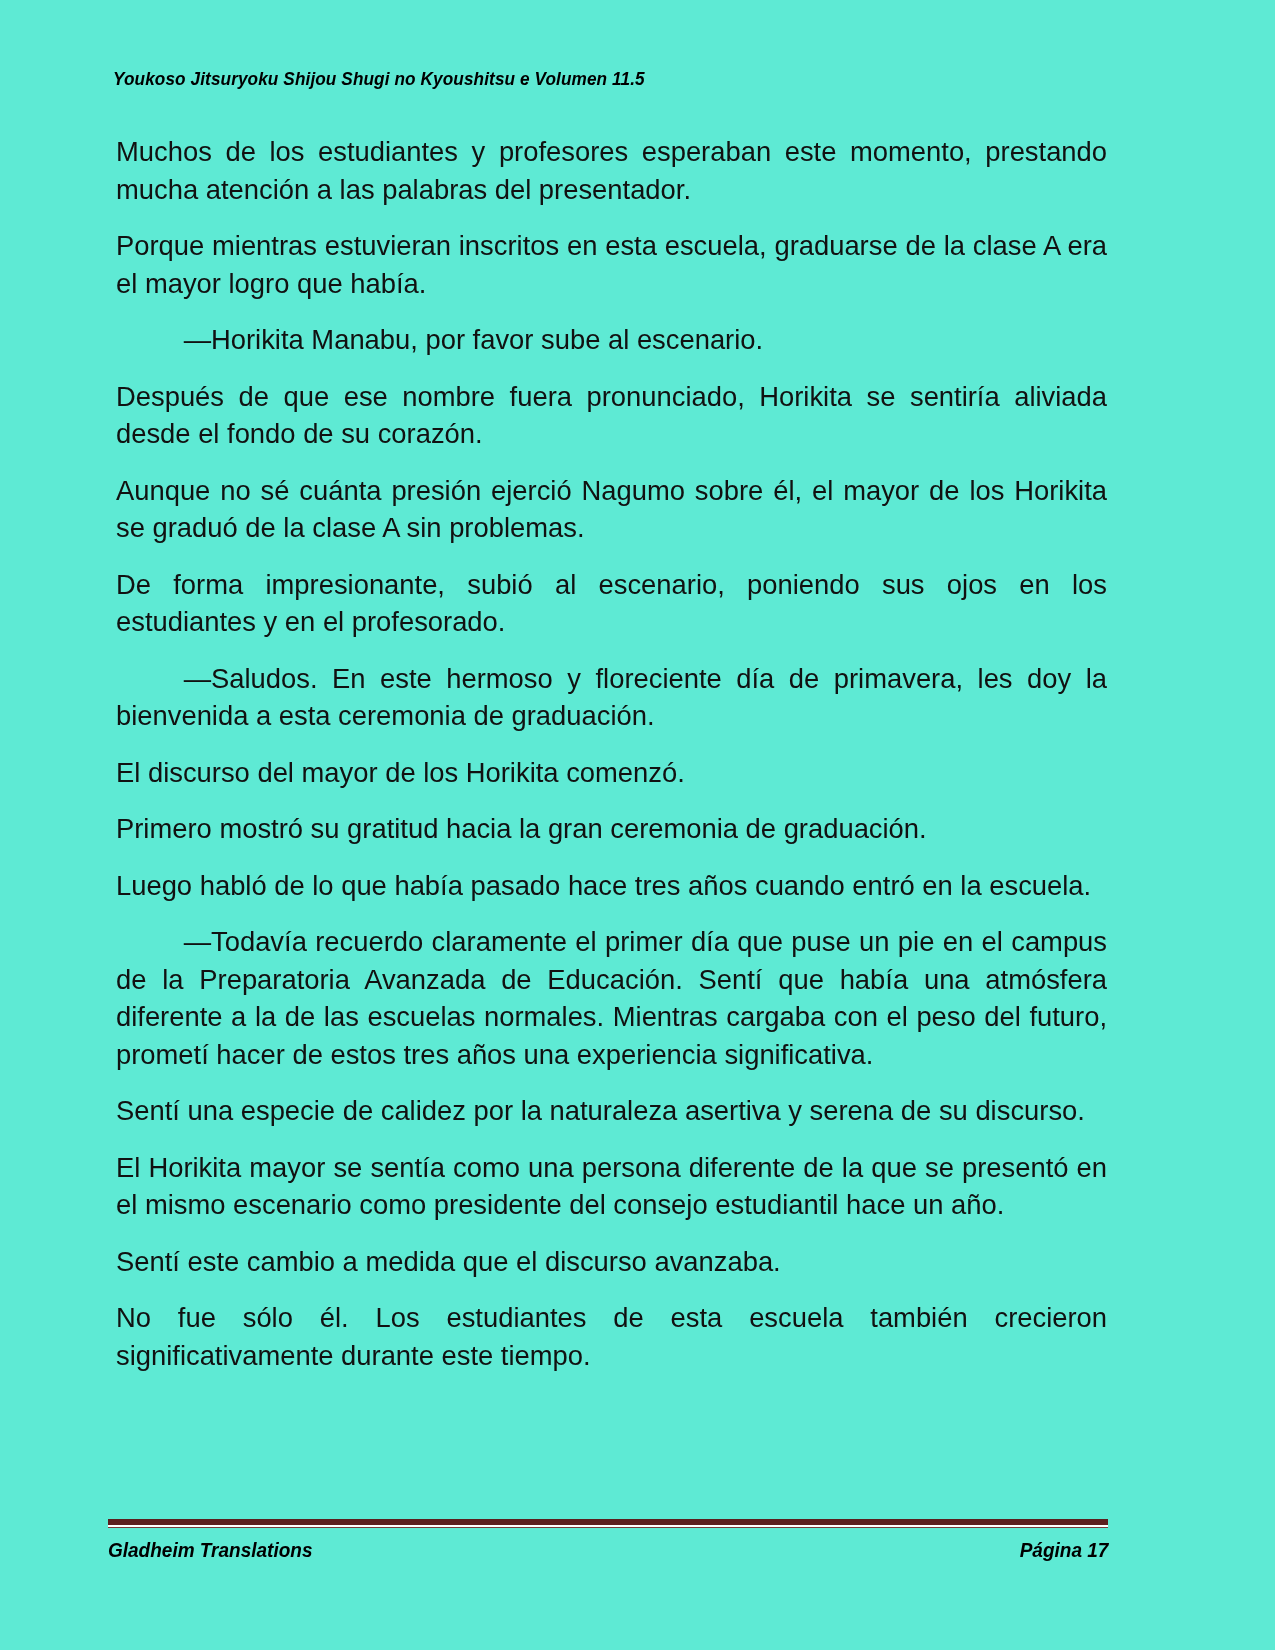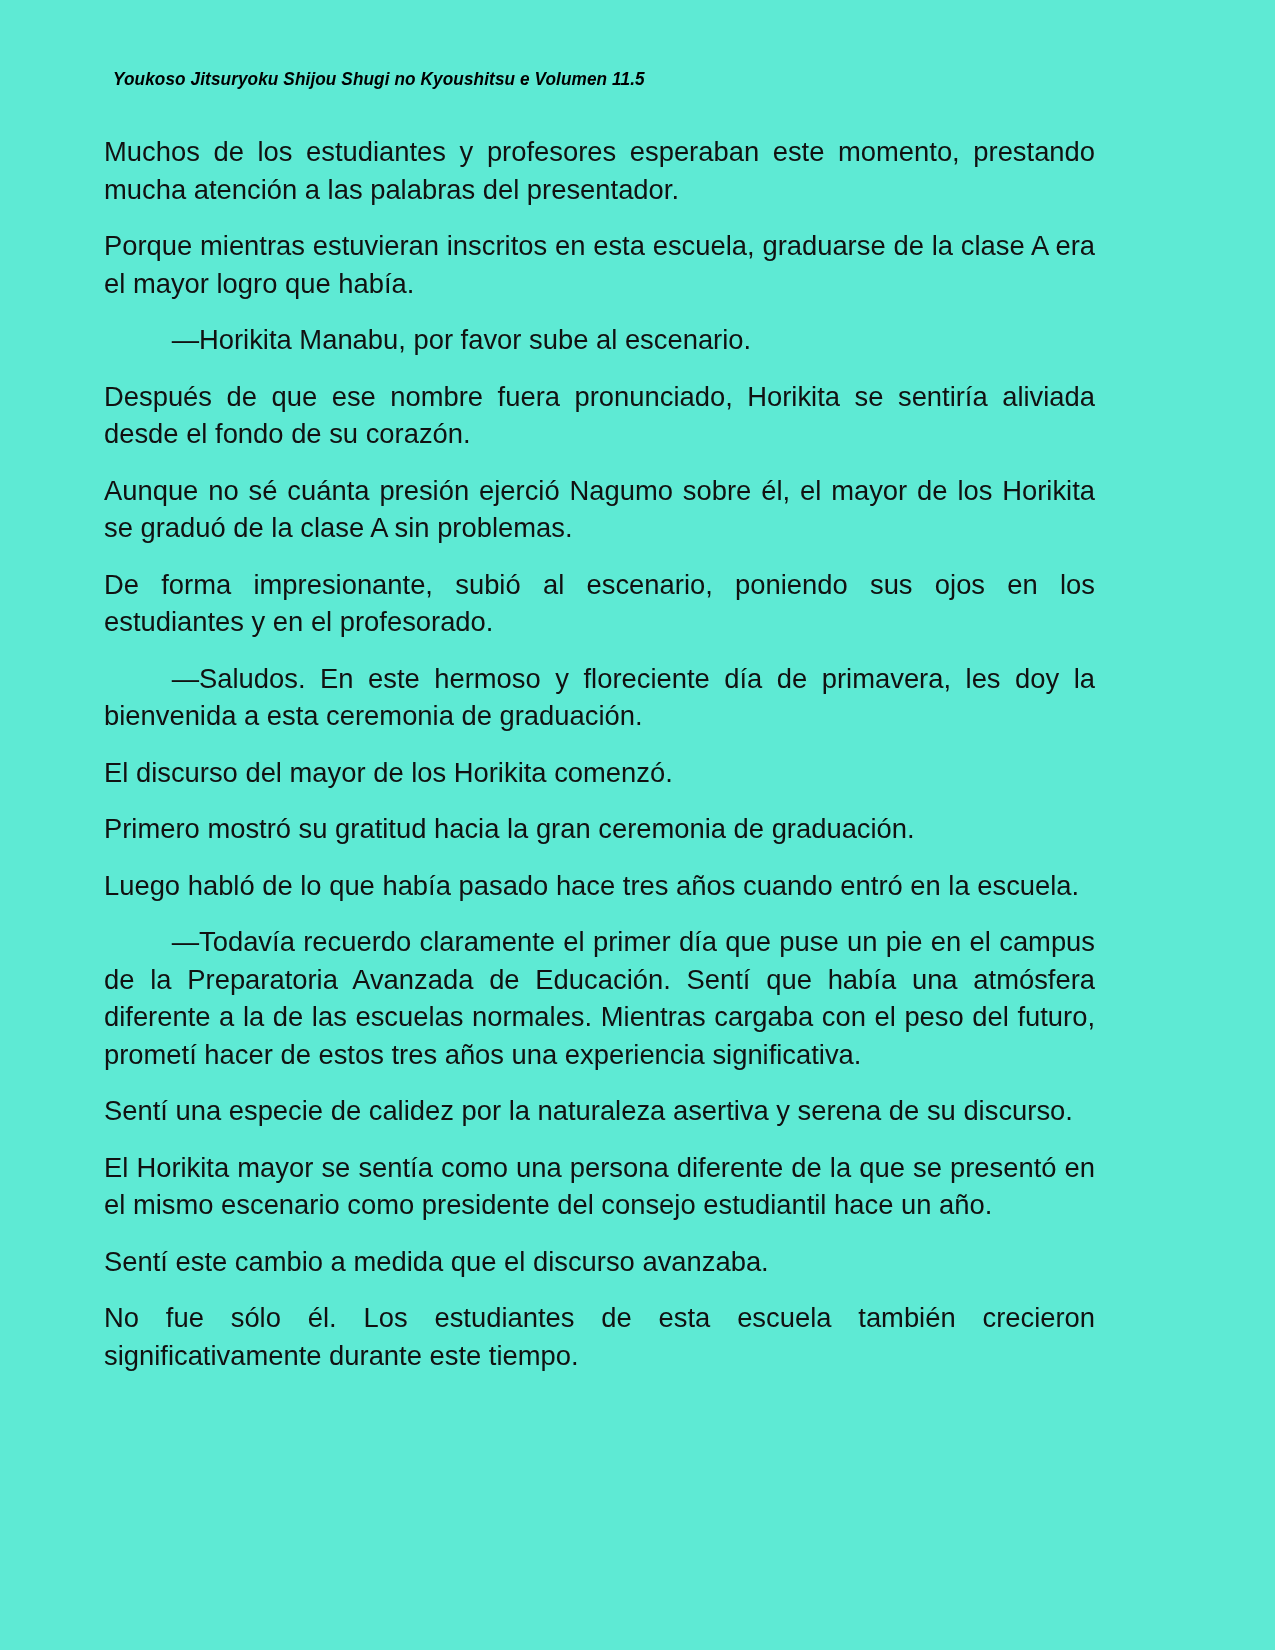--- a/index.html
+++ b/index.html
@@ -39,21 +39,21 @@
     margin-top: 3px;
     width: 100%;
     height: 1px;
     background: #000000;
     opacity: 0.0;
   }
 
   
   .content {
     position: absolute;
-    left: 104px;
+    left: 116px;
     top: 133px;
     width: 996px;
   }
   .para {
     font-family: "Liberation Sans Narrow", "Liberation Sans", sans-serif;
     font-size: 27.5px;
     line-height: 37.5px;
     color: #111111;
     text-align: justify;
     margin: 0 0 19px 0;
@@ -130,14 +130,23 @@
       <p class="para">El discurso del mayor de los Horikita comenzó.</p>
       <p class="para">Primero mostró su gratitud hacia la gran ceremonia de graduación.</p>
       <p class="para">Luego habló de lo que había pasado hace tres años cuando entró en la escuela.</p>
       <p class="para indent">—Todavía recuerdo claramente el primer día que puse un pie en el campus de la Preparatoria Avanzada de Educación. Sentí que había una atmósfera diferente a la de las escuelas normales. Mientras cargaba con el peso del futuro, prometí hacer de estos tres años una experiencia significativa.</p>
       <p class="para">Sentí una especie de calidez por la naturaleza asertiva y serena de su discurso.</p>
       <p class="para">El Horikita mayor se sentía como una persona diferente de la que se presentó en el mismo escenario como presidente del consejo estudiantil hace un año.</p>
       <p class="para">Sentí este cambio a medida que el discurso avanzaba.</p>
       <p class="para">No fue sólo él. Los estudiantes de esta escuela también crecieron significativamente durante este tiempo.</p>
     </div>
 
+  <div class="footer">
+    <div class="footer-rule-thick" style="background: rgb(92, 31, 31);"></div>
+    <div class="footer-rule-gap"></div>
+    <div class="footer-rule-thin"></div>
+    <div class="footer-row">
+      <div class="footer-left">Gladheim Translations</div>
+      <div class="footer-right">Página 17</div>
+    </div>
+  </div>
 
 </div>
 
 </body></html>

